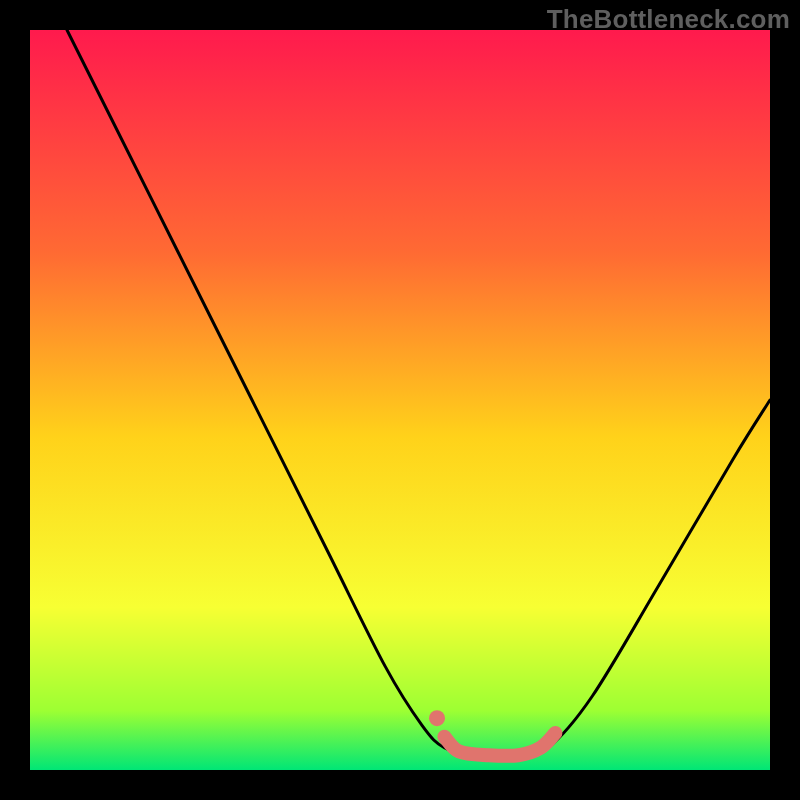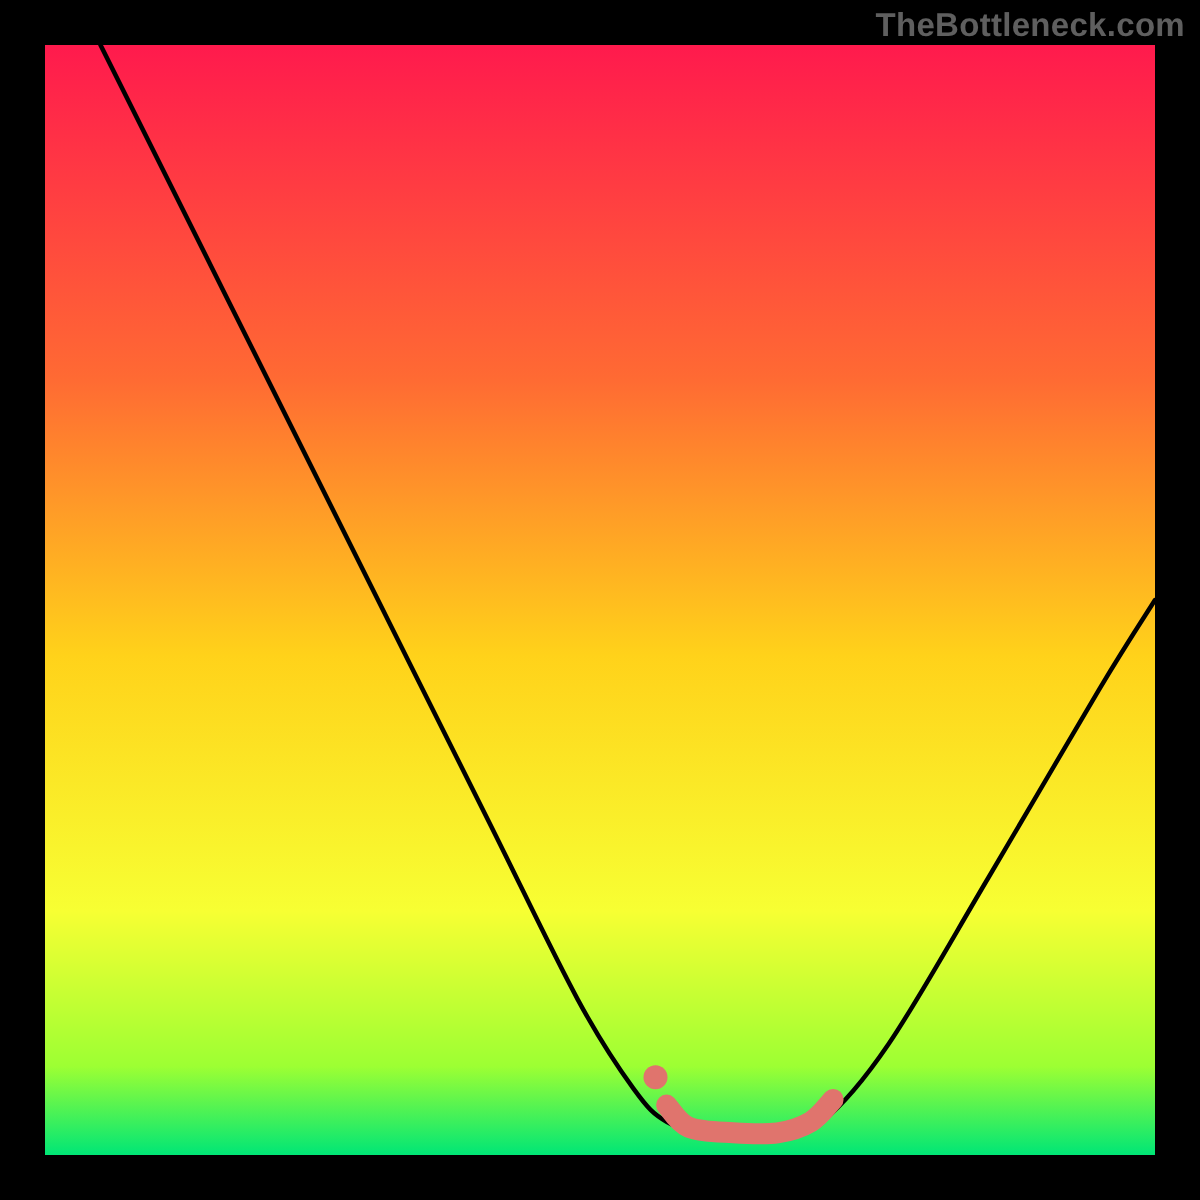--- a/index.html
+++ b/index.html
@@ -23,21 +23,21 @@
     left: 30px;
     top: 30px;
     width: 740px;
     height: 740px;
   }
   .watermark {
     position: absolute;
     top: 4px;
     right: 10px;
     font-family: Arial, Helvetica, sans-serif;
-    font-size: 22px;
+    font-size: 26px;
     font-weight: bold;
     color: #5f5f5f;
     letter-spacing: 0.2px;
   }
   svg {
     position: absolute;
     left: 0;
     top: 0;
   }
 </style>

